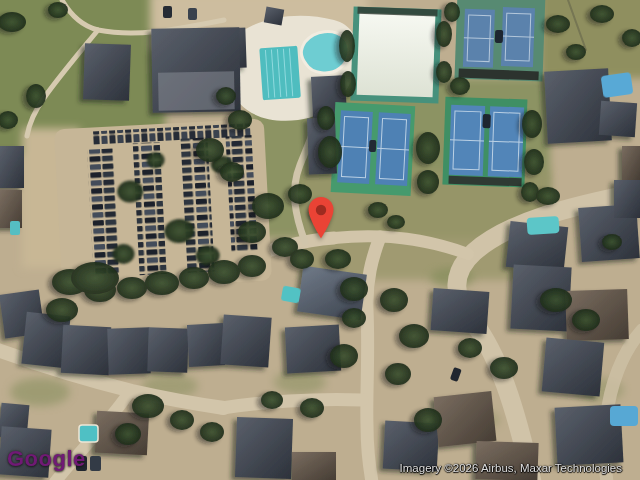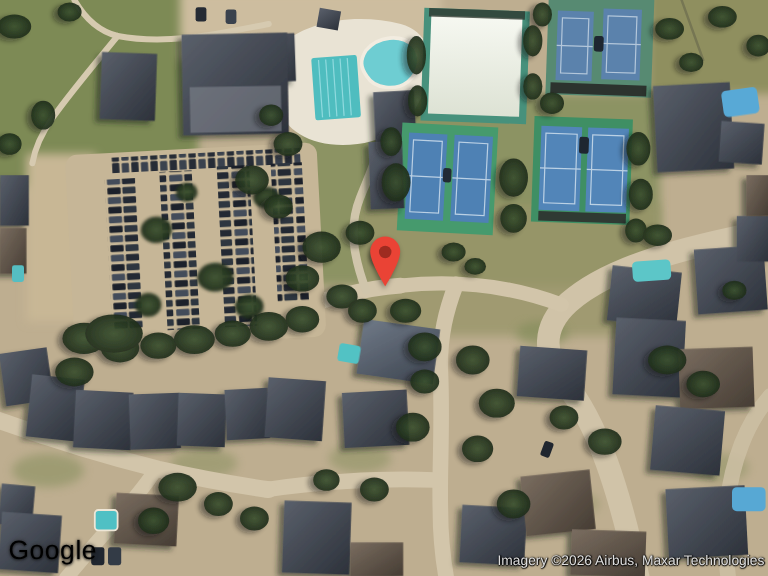--- a/index.html
+++ b/index.html
@@ -9,26 +9,26 @@
     background:#beae90;
   }
   .scene{position:absolute;left:0;top:0;width:640px;height:480px;display:block;}
   .marker{
     position:absolute;left:307px;top:196px;width:28px;height:44px;
     filter:drop-shadow(-1px 2px 2px rgba(0,0,0,.4));
     cursor:pointer;
   }
   .google-logo{
     position:absolute;left:7px;bottom:8px;
-    font-size:22px;font-weight:400;letter-spacing:.5px;color:#000000;
+    font-size:22px;font-weight:700;letter-spacing:.5px;color:#701a75;
     text-shadow:0 0 3px rgba(40,40,40,.95),0 1px 2px rgba(0,0,0,.6);
     cursor:pointer;user-select:none;
   }
   .attribution{
-    position:absolute;right:3px;bottom:6px;
+    position:absolute;right:18px;bottom:6px;
     font-size:11.5px;color:#dedede;
     text-shadow:0 0 2px #000,0 1px 1px #000,1px 0 1px #000;
     white-space:nowrap;user-select:none;
   }
 </style>
 </head>
 <body>
 
 <div class="viewport">
 

